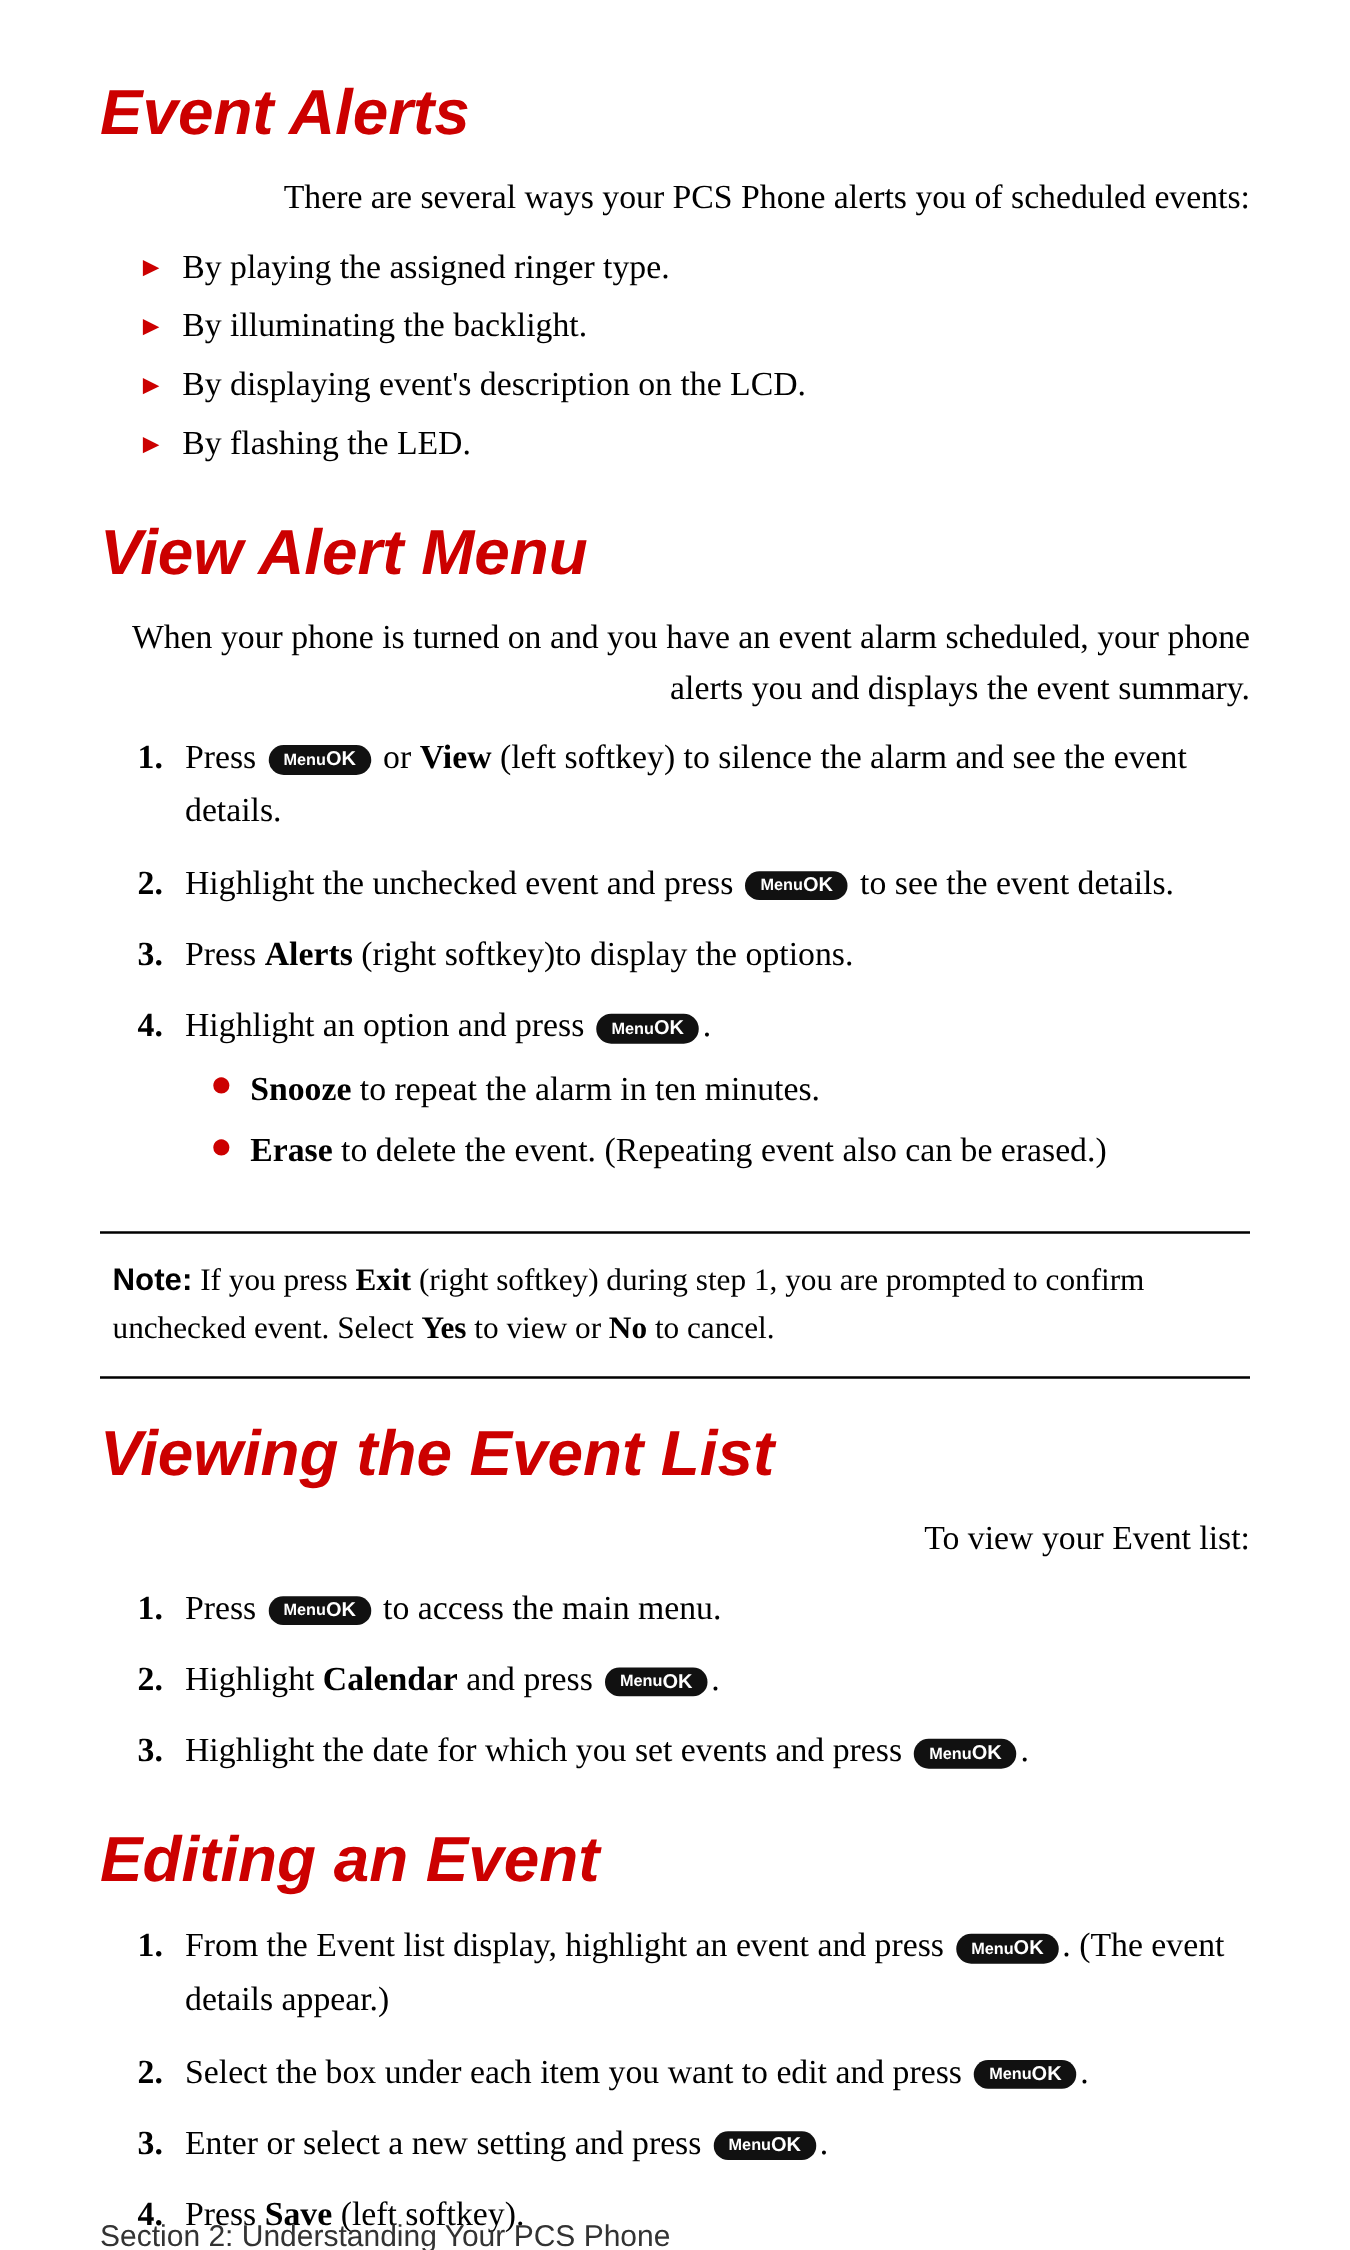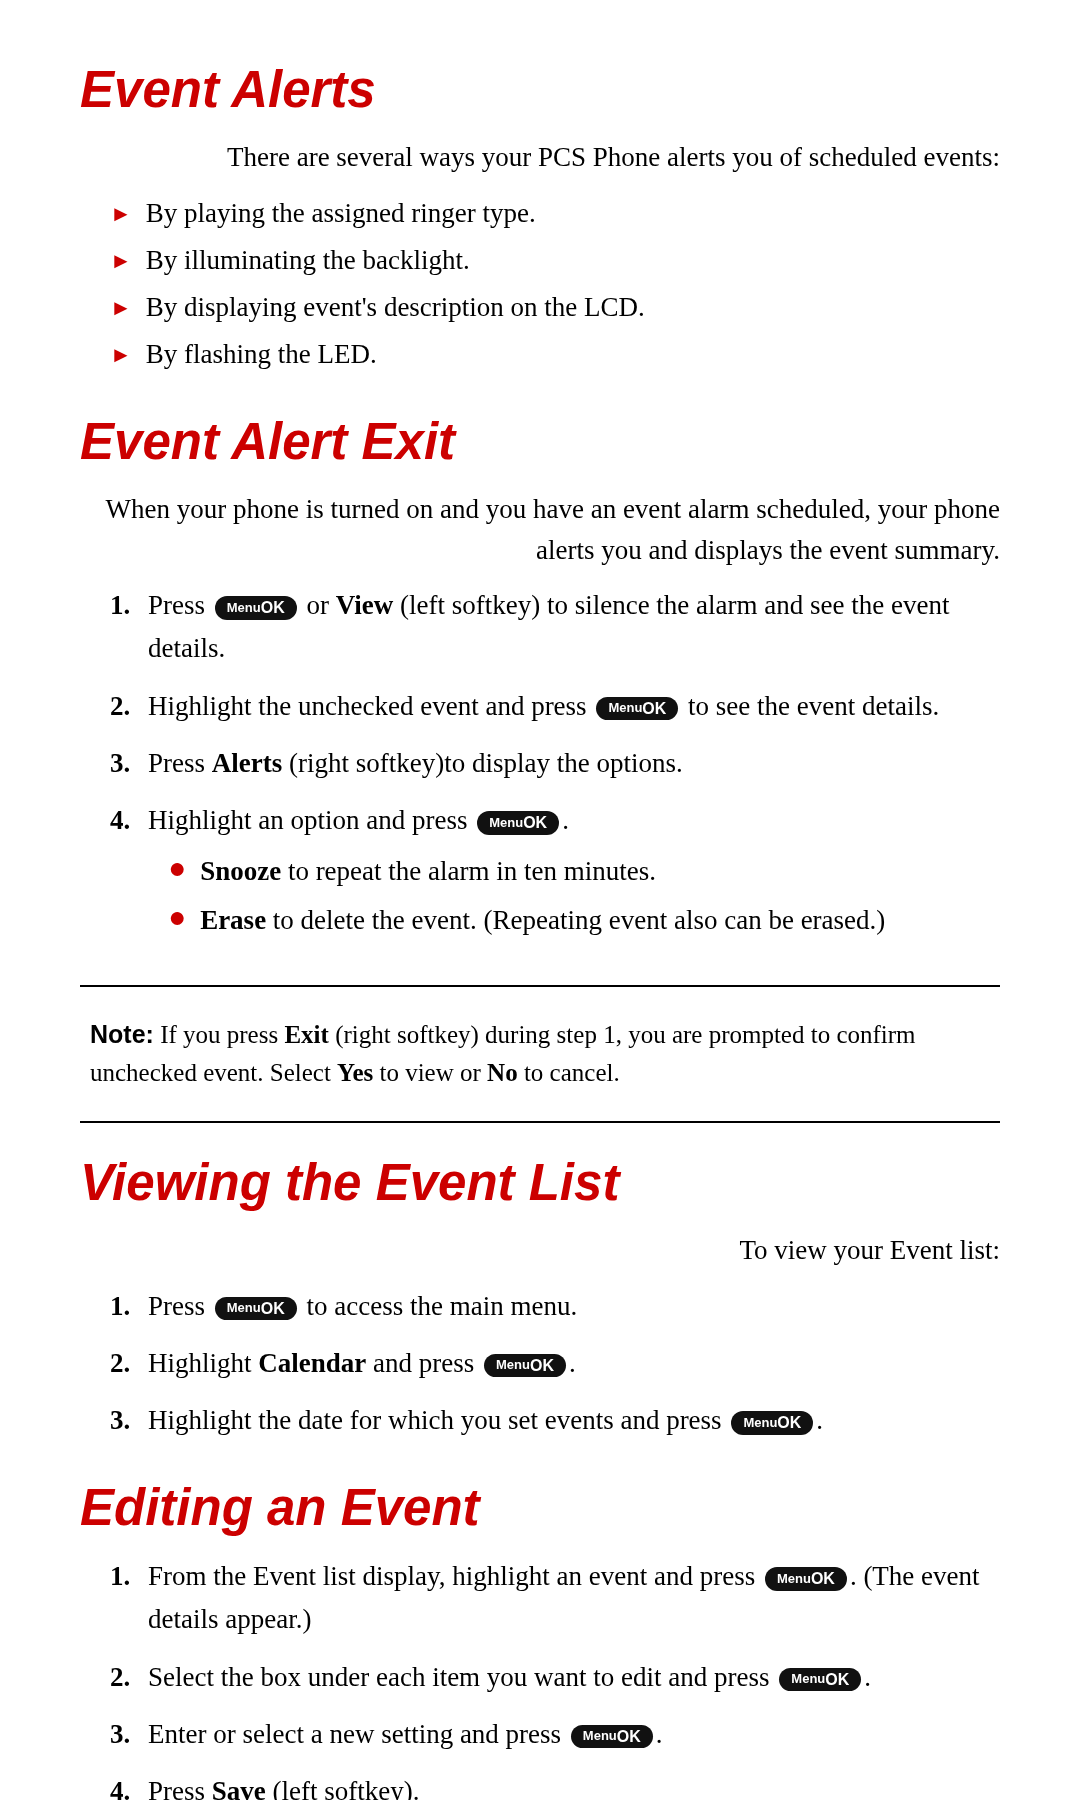--- a/index.html
+++ b/index.html
@@ -110,21 +110,21 @@
     .dot-bullet {
       color: #cc0000;
       font-size: 30px;
       margin-right: 14px;
       flex-shrink: 0;
       line-height: 1.2;
     }
     .note-box {
       border-top: 2px solid #000000;
       border-bottom: 2px solid #000000;
-      padding: 28px 10px;
+      padding: 18px 10px;
       margin: 10px 0 30px 0;
       font-size: 25px;
       line-height: 1.55;
     }
     .note-bold { font-weight: bold; font-family: Arial, sans-serif; }
     .footer {
       position: absolute;
       bottom: 40px;
       left: 80px;
       right: 80px;
@@ -170,21 +170,21 @@
       <span>By displaying event's description on the LCD.</span>
     </li>
     <li>
       <span class="bullet-arrow">►</span>
       <span>By flashing the LED.</span>
     </li>
   </ul>
 </div>
 
 <div class="section">
-  <div class="section-title">Event Alert Exit</div>
+  <div class="section-title">View Alert Menu</div>
   <p class="intro-text">When your phone is turned on and you have an event alarm scheduled, your phone alerts you and displays the event summary.</p>
   <ol class="numbered-list">
 
     <li>
       <span class="num-label">1.</span>
       <span>Press <span class="menu-btn">
             <span class="btn-top">Menu</span>
             <span class="btn-bottom">OK</span>
           </span> or <strong>View</strong> (left softkey) to silence the alarm and see the event details.</span>
     </li>

